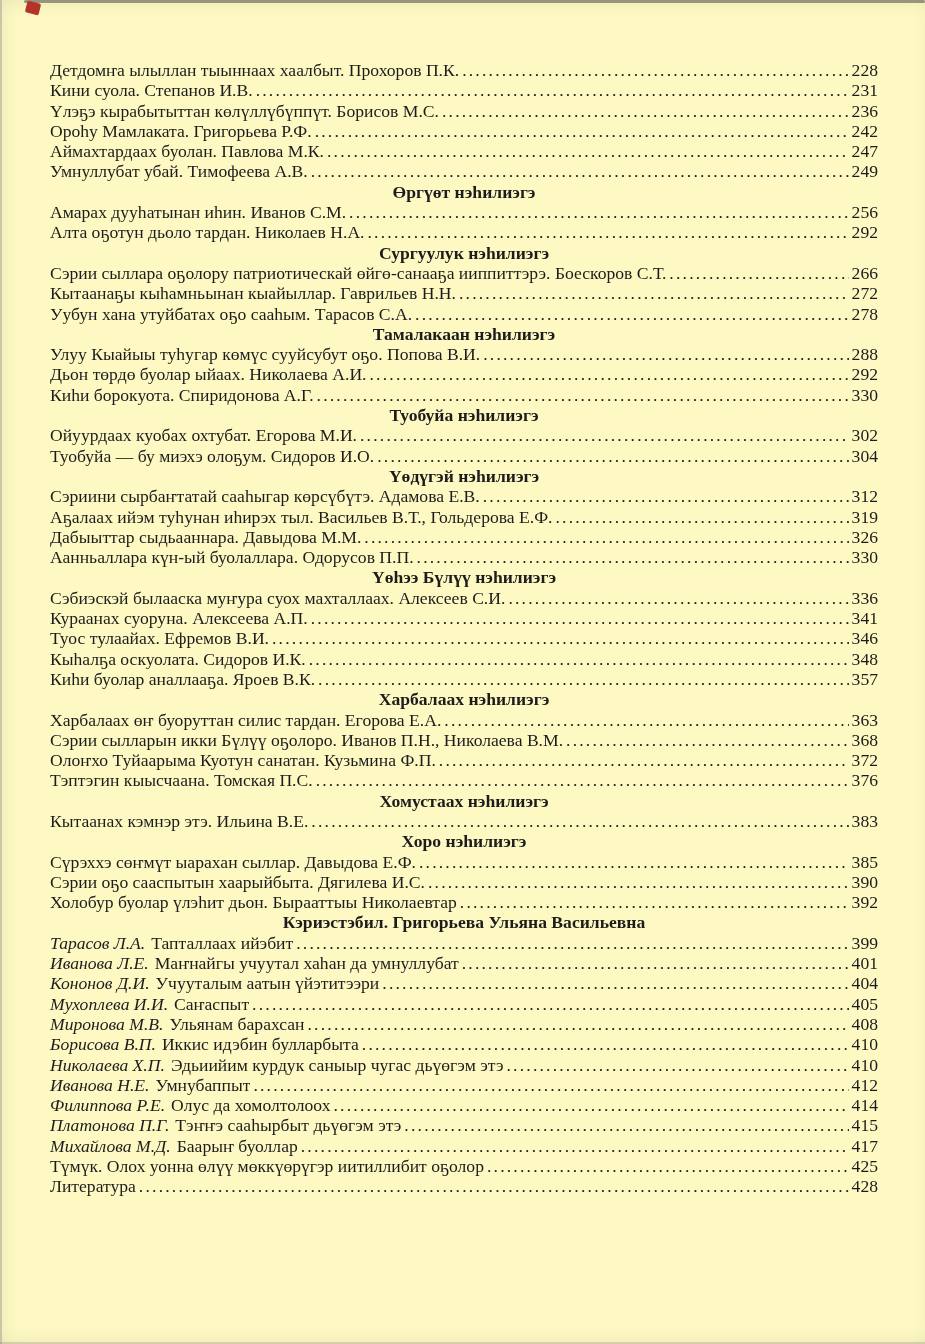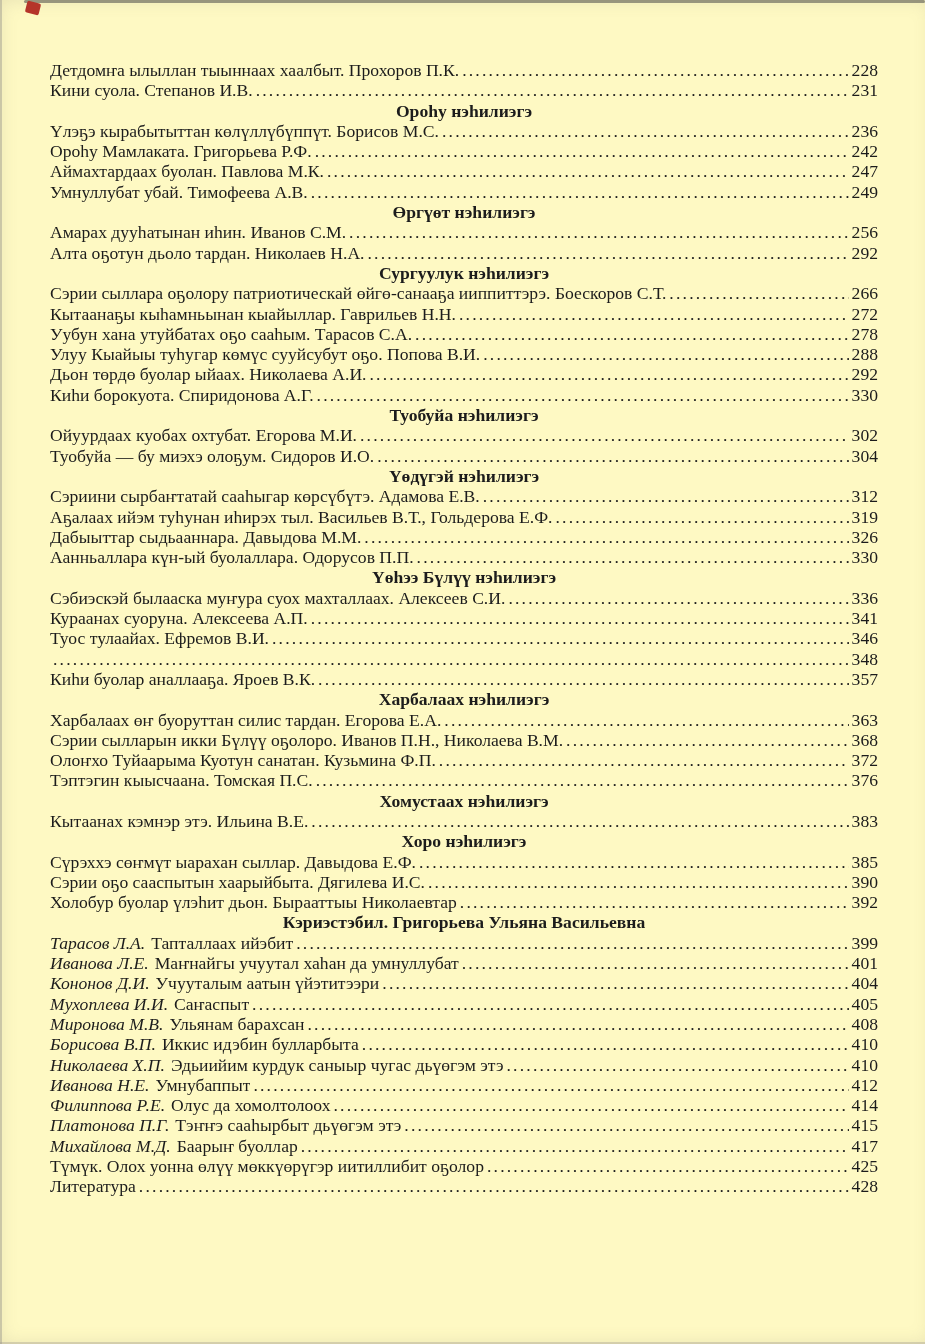--- a/index.html
+++ b/index.html
@@ -65,21 +65,20 @@
       <div class="entry">
         <span class="title">Детдомҥа ылыллан тыыннаах хаалбыт. Прохоров П.К.</span>
         <span class="leader"></span>
         <span class="page-num">228</span>
       </div>
       <div class="entry">
         <span class="title">Кини суола. Степанов И.В.</span>
         <span class="leader"></span>
         <span class="page-num">231</span>
       </div>
-      <div class="heading">Ороһу нэһилиэгэ</div>
       <div class="entry">
         <span class="title">Үлэҕэ кырабытыттан көлүллүбүппүт. Борисов М.С.</span>
         <span class="leader"></span>
         <span class="page-num">236</span>
       </div>
       <div class="entry">
         <span class="title">Ороһу Мамлаката. Григорьева Р.Ф.</span>
         <span class="leader"></span>
         <span class="page-num">242</span>
       </div>
@@ -113,20 +112,21 @@
       <div class="entry">
         <span class="title">Кытаанаҕы кыһамньынан кыайыллар. Гаврильев Н.Н.</span>
         <span class="leader"></span>
         <span class="page-num">272</span>
       </div>
       <div class="entry">
         <span class="title">Уубун хана утуйбатах оҕо сааһым. Тарасов С.А.</span>
         <span class="leader"></span>
         <span class="page-num">278</span>
       </div>
+      <div class="heading">Тамалакаан нэһилиэгэ</div>
       <div class="entry">
         <span class="title">Улуу Кыайыы туһугар көмүс сууйсубут оҕо. Попова В.И.</span>
         <span class="leader"></span>
         <span class="page-num">288</span>
       </div>
       <div class="entry">
         <span class="title">Дьон төрдө буолар ыйаах. Николаева А.И.</span>
         <span class="leader"></span>
         <span class="page-num">292</span>
       </div>
@@ -177,20 +177,21 @@
         <span class="title">Кураанах суоруна. Алексеева А.П.</span>
         <span class="leader"></span>
         <span class="page-num">341</span>
       </div>
       <div class="entry">
         <span class="title">Туос тулаайах. Ефремов В.И.</span>
         <span class="leader"></span>
         <span class="page-num">346</span>
       </div>
       <div class="entry">
+        <span class="title">Кыһалҕа оскуолата. Сидоров И.К.</span>
         <span class="leader"></span>
         <span class="page-num">348</span>
       </div>
       <div class="entry">
         <span class="title">Киһи буолар аналлааҕа. Яроев В.К.</span>
         <span class="leader"></span>
         <span class="page-num">357</span>
       </div>
       <div class="heading">Харбалаах нэһилиэгэ</div>
       <div class="entry">

